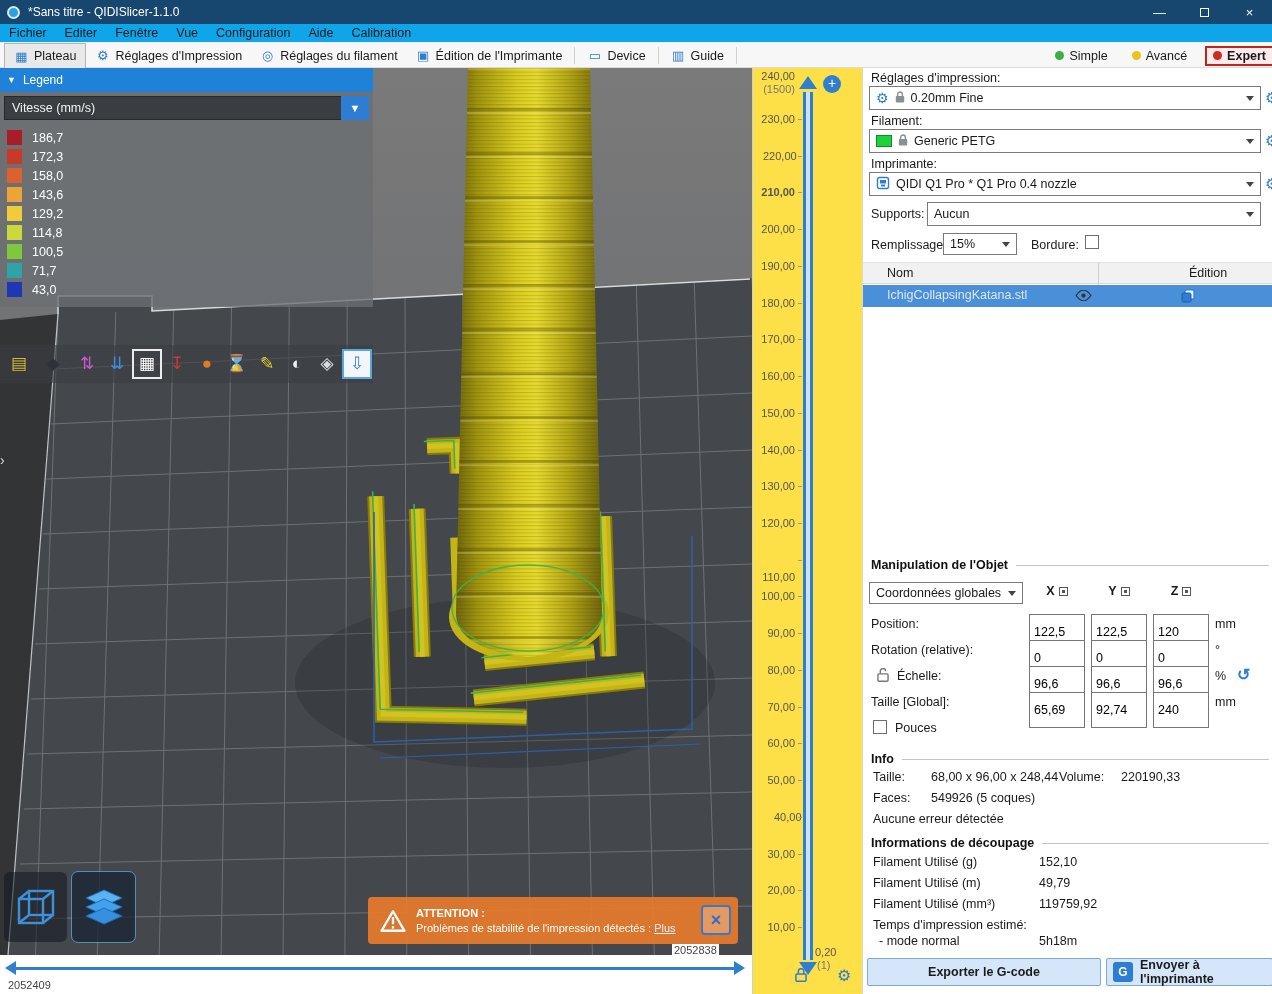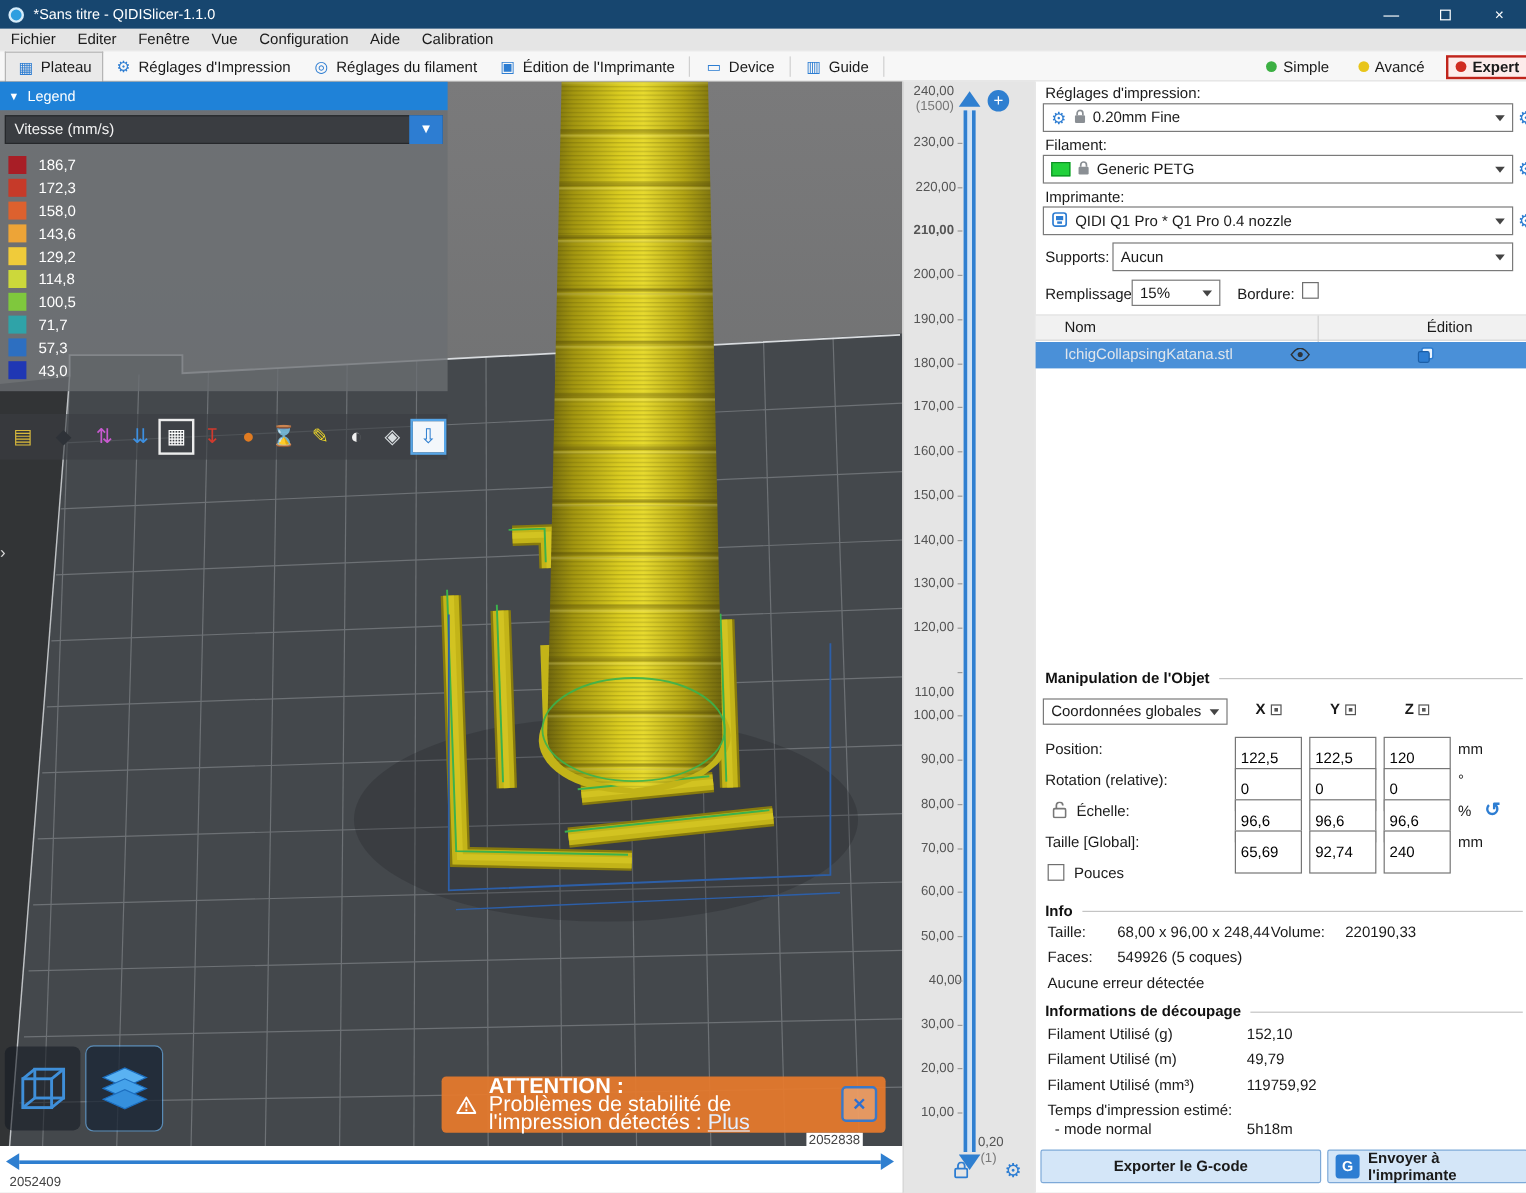--- a/index.html
+++ b/index.html
@@ -6,21 +6,21 @@
 html,body{width:1272px;height:994px}
 body{position:relative;overflow:hidden;font-family:"Liberation Sans",sans-serif;font-size:12.5px;color:#1a1a1a;background:#fff}
 
 .titlebar{position:absolute;left:0;top:0;width:1272px;height:24px;background:#17466f;color:#fff;display:flex;align-items:center}
 .app-icon{width:13px;height:13px;border-radius:50%;background:#2f9fe0;border:2px solid #d6ecfa;margin:0 8px 0 7px}
 .title-text{font-size:12px}
 .win-btns{margin-left:auto;display:flex;height:100%}
 .win-btn{width:45px;height:100%;display:flex;align-items:center;justify-content:center;font-size:13px;color:#fff}
 .win-btn .box{width:9px;height:9px;border:1px solid #fff;display:block}
 
-.menubar{position:absolute;left:0;top:24px;width:1272px;height:19px;background:#e5e5e5;display:flex;align-items:center;border-bottom:1px solid #ececec}
+.menubar{position:absolute;left:0;top:24px;width:1272px;height:19px;background:#0ea5e9;display:flex;align-items:center;border-bottom:1px solid #ececec}
 .menu-item{padding:0 9px;height:100%;display:flex;align-items:center}
 
 .tabbar{position:absolute;left:0;top:43px;width:1272px;height:25px;background:#f7f7f7;border-bottom:1px solid #dcdcdc}
 #tabs{display:flex;height:25px;align-items:stretch;padding-left:4px}
 .tab{display:flex;align-items:center;gap:5px;padding:0 9px;font-size:12.5px;white-space:nowrap}
 .tab.selected{background:#e9e9e9;border:1px solid #b5b5b5;border-bottom:none}
 .tab-icon{width:15px;text-align:center;color:#2d7dd2;font-size:13px}
 .tab-divider{width:1px;background:#d0d0d0;margin:4px 3px}
 #modes{position:absolute;right:-8px;top:0;height:25px;display:flex;align-items:center;gap:12px}
 .mode{display:flex;align-items:center;gap:5px;padding:2px 6px;white-space:nowrap}
@@ -38,27 +38,27 @@
 .legend-row{display:flex;align-items:center;gap:10px;height:19px;padding-left:7px;color:#fff}
 .legend-swatch{width:15px;height:15px;flex:none}
 .paint-toolbar{position:absolute;left:0;top:277px;width:373px;height:38px;background:rgba(58,61,66,0.6)}
 .pt-icon{position:absolute;top:6px;width:26px;height:26px;text-align:center;line-height:26px;font-size:17px}
 .pt-icon.selected{outline:2px solid #ececec}
 .pt-icon.boxed{background:#f3f7fb;outline:2px solid #57a6e8}
 .view-buttons{position:absolute;left:4px;top:804px;display:flex;gap:5px}
 .view-btn{width:63px;height:70px;background:rgba(18,24,32,0.55);border-radius:6px;display:flex;align-items:center;justify-content:center}
 .view-btn.active{background:rgba(24,36,52,0.75);outline:1px solid rgba(100,175,240,0.65)}
 .warning-toast{position:absolute;left:368px;top:829px;width:370px;height:47px;background:rgba(230,122,44,0.93);border-radius:4px;display:flex;align-items:center;color:#fff;padding-left:12px;gap:10px}
-.warn-text{font-size:18px;line-height:15px;padding-right:48px}
+.warn-text{font-size:11px;line-height:15px;padding-right:48px}
 .warn-title{font-weight:bold}
 .warn-link{color:#e4efff;text-decoration:underline}
 .warn-close{position:absolute;right:7px;top:8px;width:30px;height:30px;border:2px solid #3a78c8;border-radius:4px;color:#2d6fd0;font-size:18px;font-weight:bold;display:flex;align-items:center;justify-content:center;background:rgba(255,255,255,0.25)}
 .left-arrow{position:absolute;left:0;top:384px;color:#ddd;font-size:14px}
 
-.ruler{position:absolute;left:752px;top:68px;width:110px;height:926px;background:#e5e5e5;border-left:1px solid #cfcfcf;font-size:11px;color:#555}
+.ruler{position:absolute;left:752px;top:68px;width:110px;height:926px;background:#fde047;border-left:1px solid #cfcfcf;font-size:11px;color:#555}
 .tick{position:absolute;left:0;width:42px;text-align:right}
 .tick-dash{position:absolute;left:45px;width:4px;height:1px;background:#9a9a9a}
 .vtrack{position:absolute;left:50px;top:24px;width:10px;height:868px;border-left:3px solid #2f7fd0;border-right:3px solid #2f7fd0;background:#cfe2f5}
 .arrow-up{position:absolute;left:46px;top:8px;width:0;height:0;border-left:9px solid transparent;border-right:9px solid transparent;border-bottom:13px solid #2f7fd0}
 .arrow-down{position:absolute;left:46px;top:894px;width:0;height:0;border-left:9px solid transparent;border-right:9px solid transparent;border-top:13px solid #2f7fd0}
 .add-btn{position:absolute;left:70px;top:7px;width:18px;height:18px;border-radius:50%;background:#2f7fd0;color:#fff;font-size:14px;line-height:17px;text-align:center}
 .gear{color:#2d7dd2;font-size:14px}
 
 .bottombar{position:absolute;left:0;top:955px;width:752px;height:39px;background:#fff}
 .hline{position:absolute;left:16px;top:12px;width:718px;height:3px;background:#2f7fd0}
@@ -294,24 +294,20 @@
           </div>
           <div class="legend-row">
             <span class="legend-swatch" style="background: rgb(127, 200, 61);"></span>
             <span>100,5</span>
           </div>
           <div class="legend-row">
             <span class="legend-swatch" style="background: rgb(47, 163, 168);"></span>
             <span>71,7</span>
           </div>
           <div class="legend-row">
-            <span class="legend-swatch" style="background: rgb(45, 111, 193);"></span>
-            <span>57,3</span>
-          </div>
-          <div class="legend-row">
             <span class="legend-swatch" style="background: rgb(31, 55, 180);"></span>
             <span>43,0</span>
           </div>
         </div>
     </div>
   </div>
 
   <div class="paint-toolbar">
       <span class="pt-icon" style="left: 6px; color: rgb(216, 185, 60);">▤</span>
       <span class="pt-icon" style="left: 40px; color: rgb(46, 50, 56);">◆</span>

